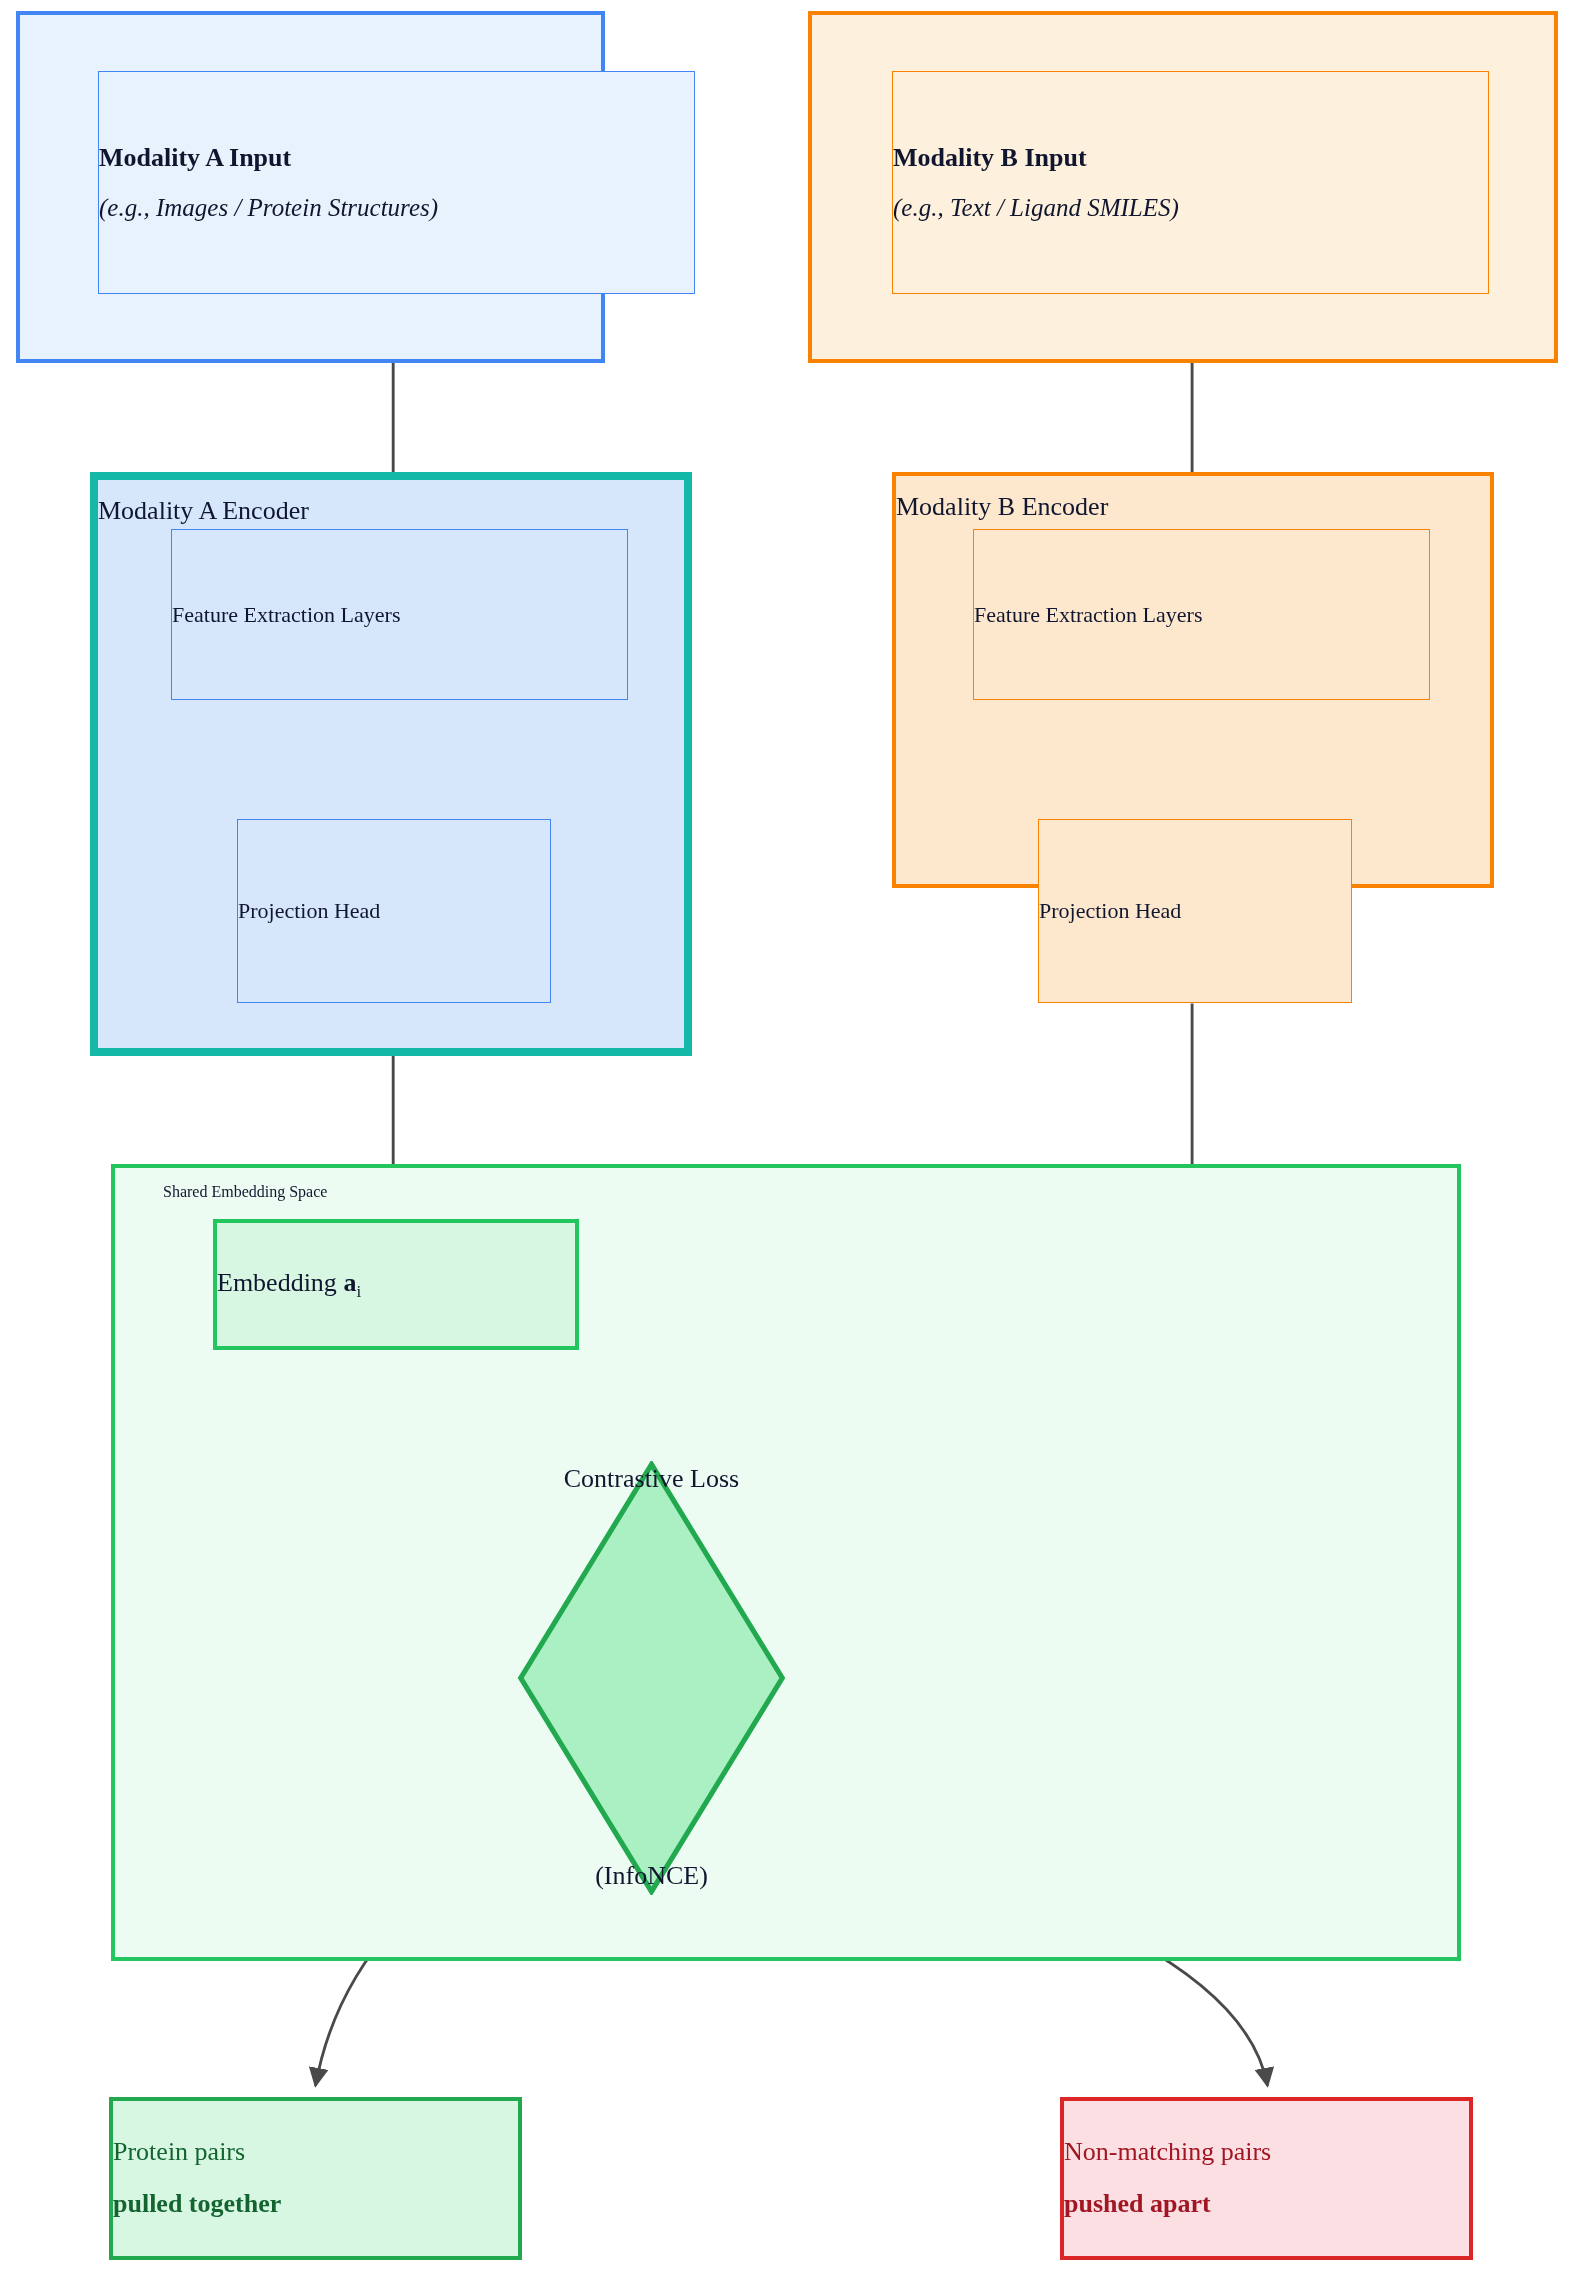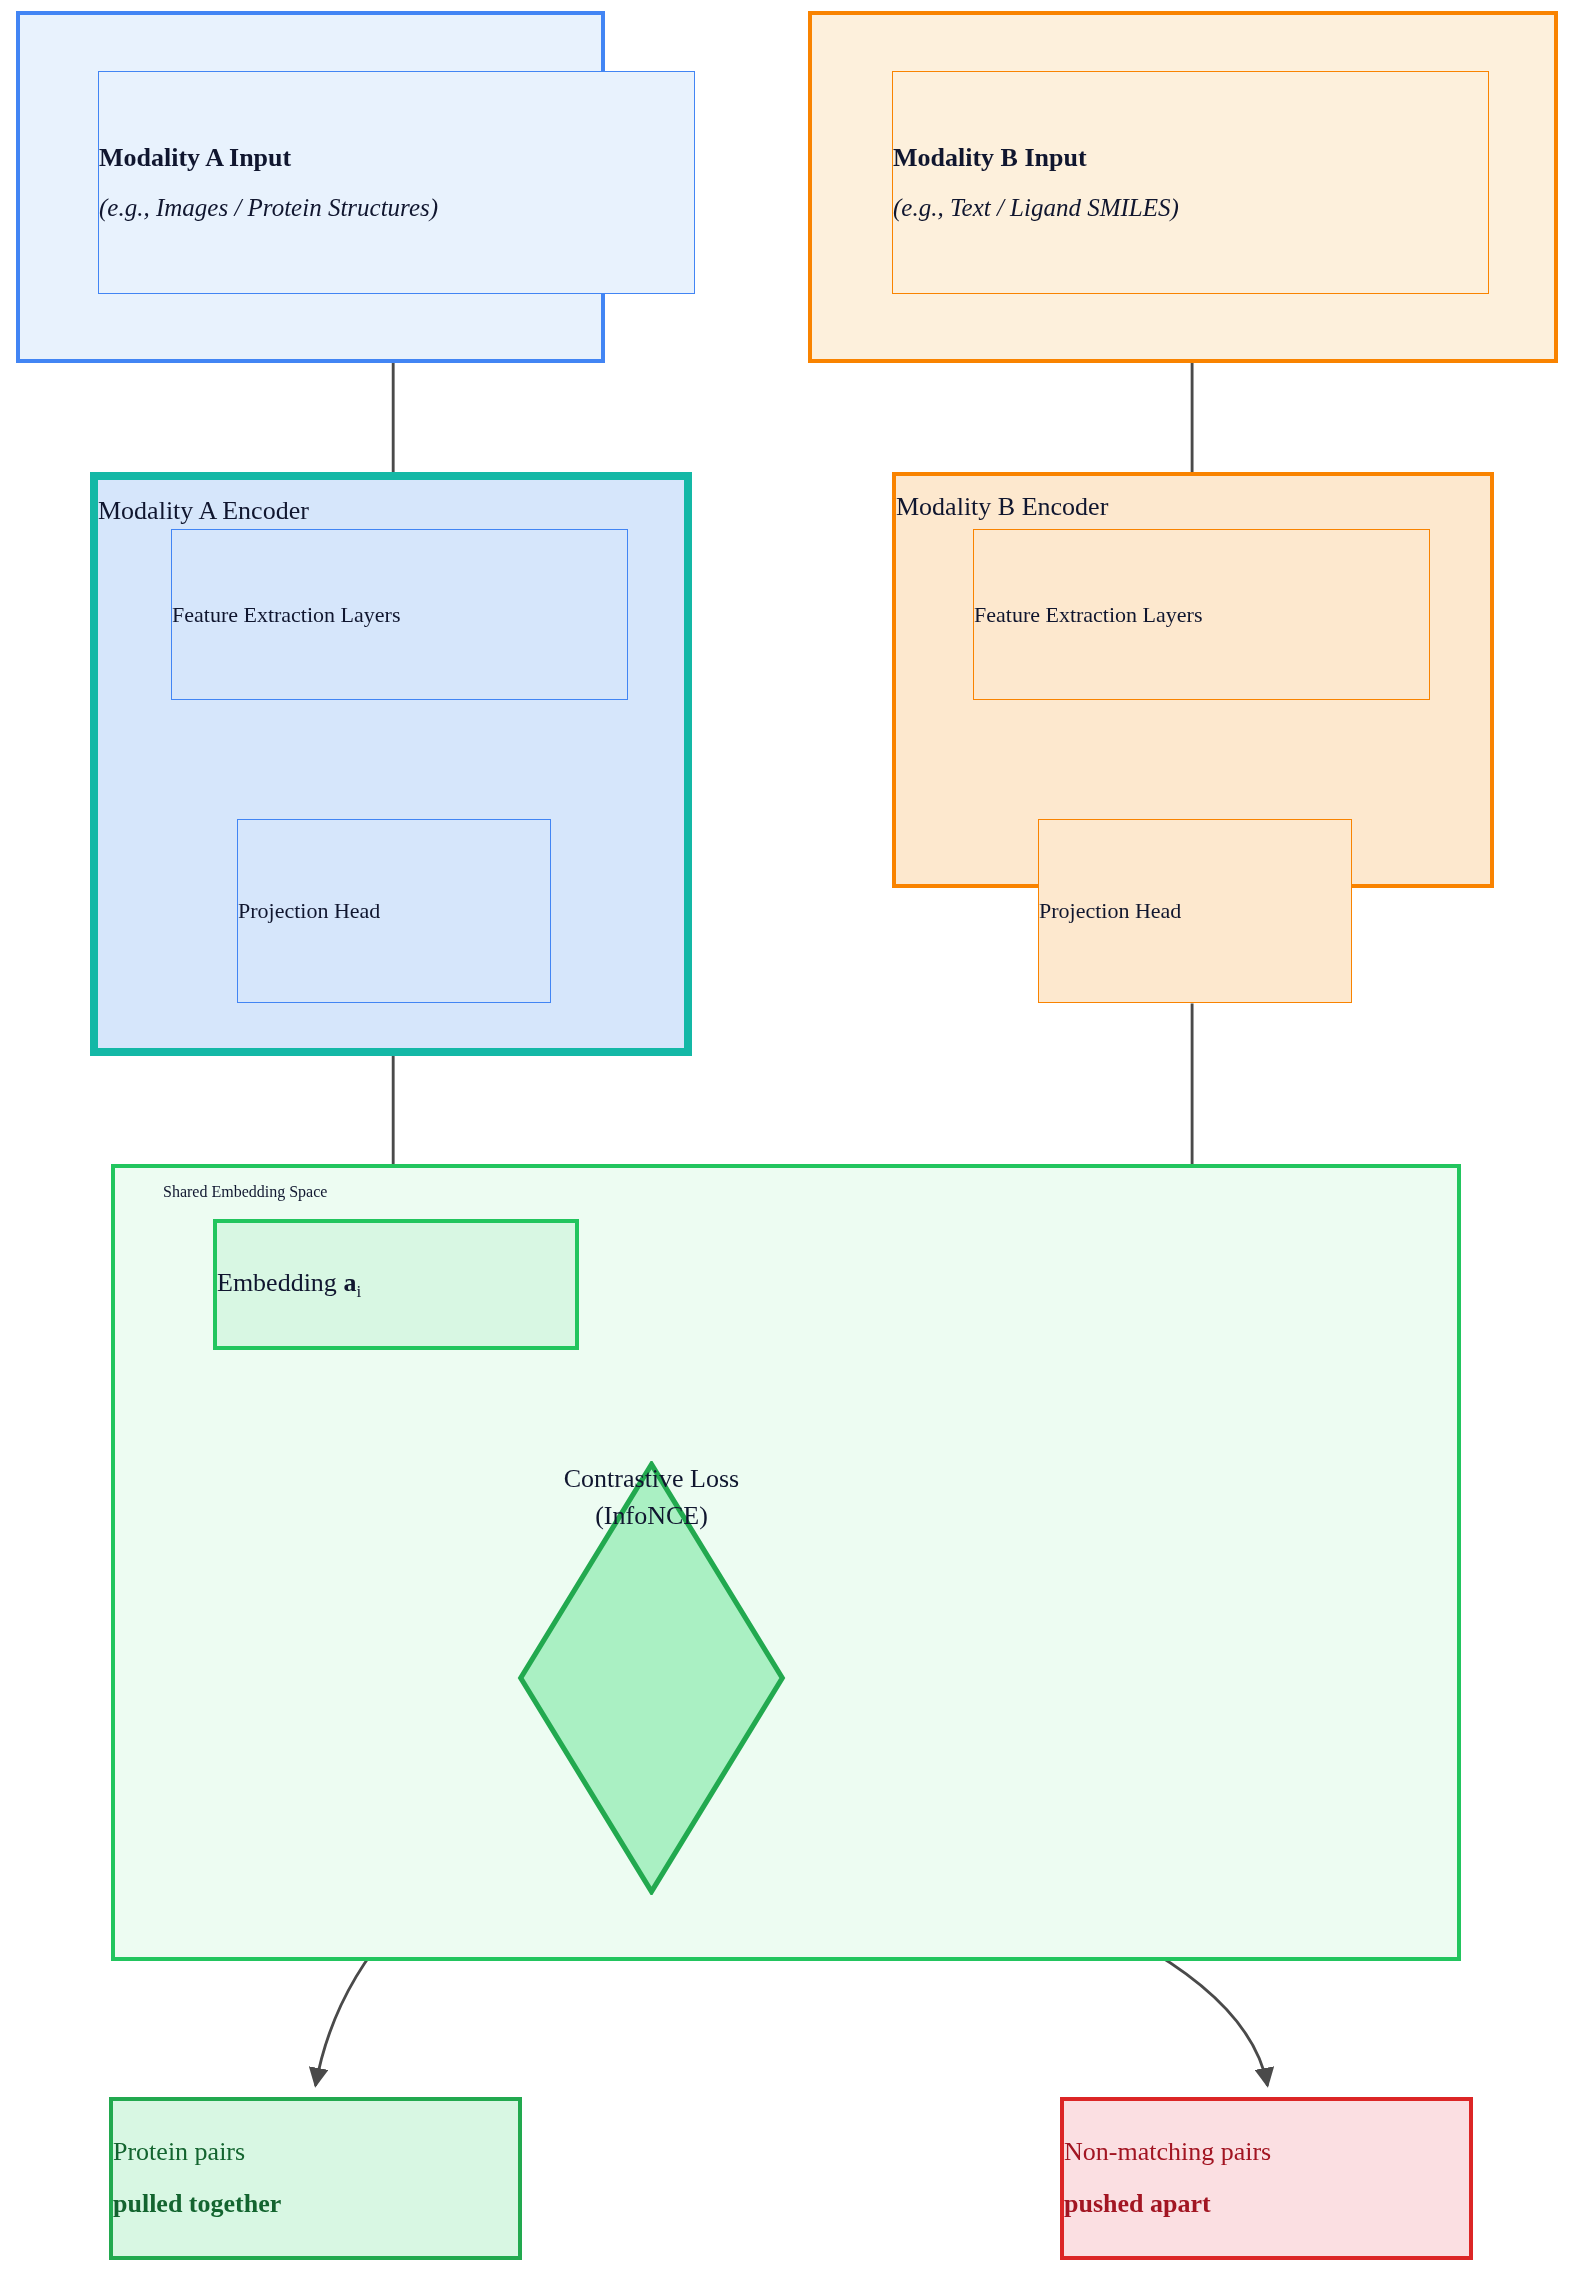--- a/index.html
+++ b/index.html
@@ -54,21 +54,21 @@
          border:4px solid #22c55e;}
   .emb-a .lbl,.emb-b .lbl{font-size:26px;}
   .emb-a .lbl b,.emb-b .lbl b{font-weight:bold;}
   .emb-a .lbl sub,.emb-b .lbl sub{font-size:17px;}
 
   
   .diamond-wrap{position:absolute;left:517px;top:1461px;width:269px;height:434px;}
   .diamond-wrap svg{position:absolute;left:0;top:0;}
   .diamond-text{position:absolute;left:0;top:0;width:269px;height:434px;
                 display:flex;flex-direction:column;align-items:center;
-                justify-content:flex-start;text-align:center;font-size:26px;line-height:1.5;}
+                justify-content:space-between;text-align:center;font-size:26px;line-height:1.5;}
 
   
   .res-good{left:109px;top:2097px;width:413px;height:163px;background:#d8f7e3;
             border:4px solid #22a94f;color:#13642f;}
   .res-bad{left:1060px;top:2097px;width:413px;height:163px;background:#fbdfe2;
            border:4px solid #dc2626;color:#a21522;}
   .res-good .lbl,.res-bad .lbl{font-size:26px;}
   .res-good .lbl.strong,.res-bad .lbl.strong{font-weight:bold;margin-top:15px;}
 
   

